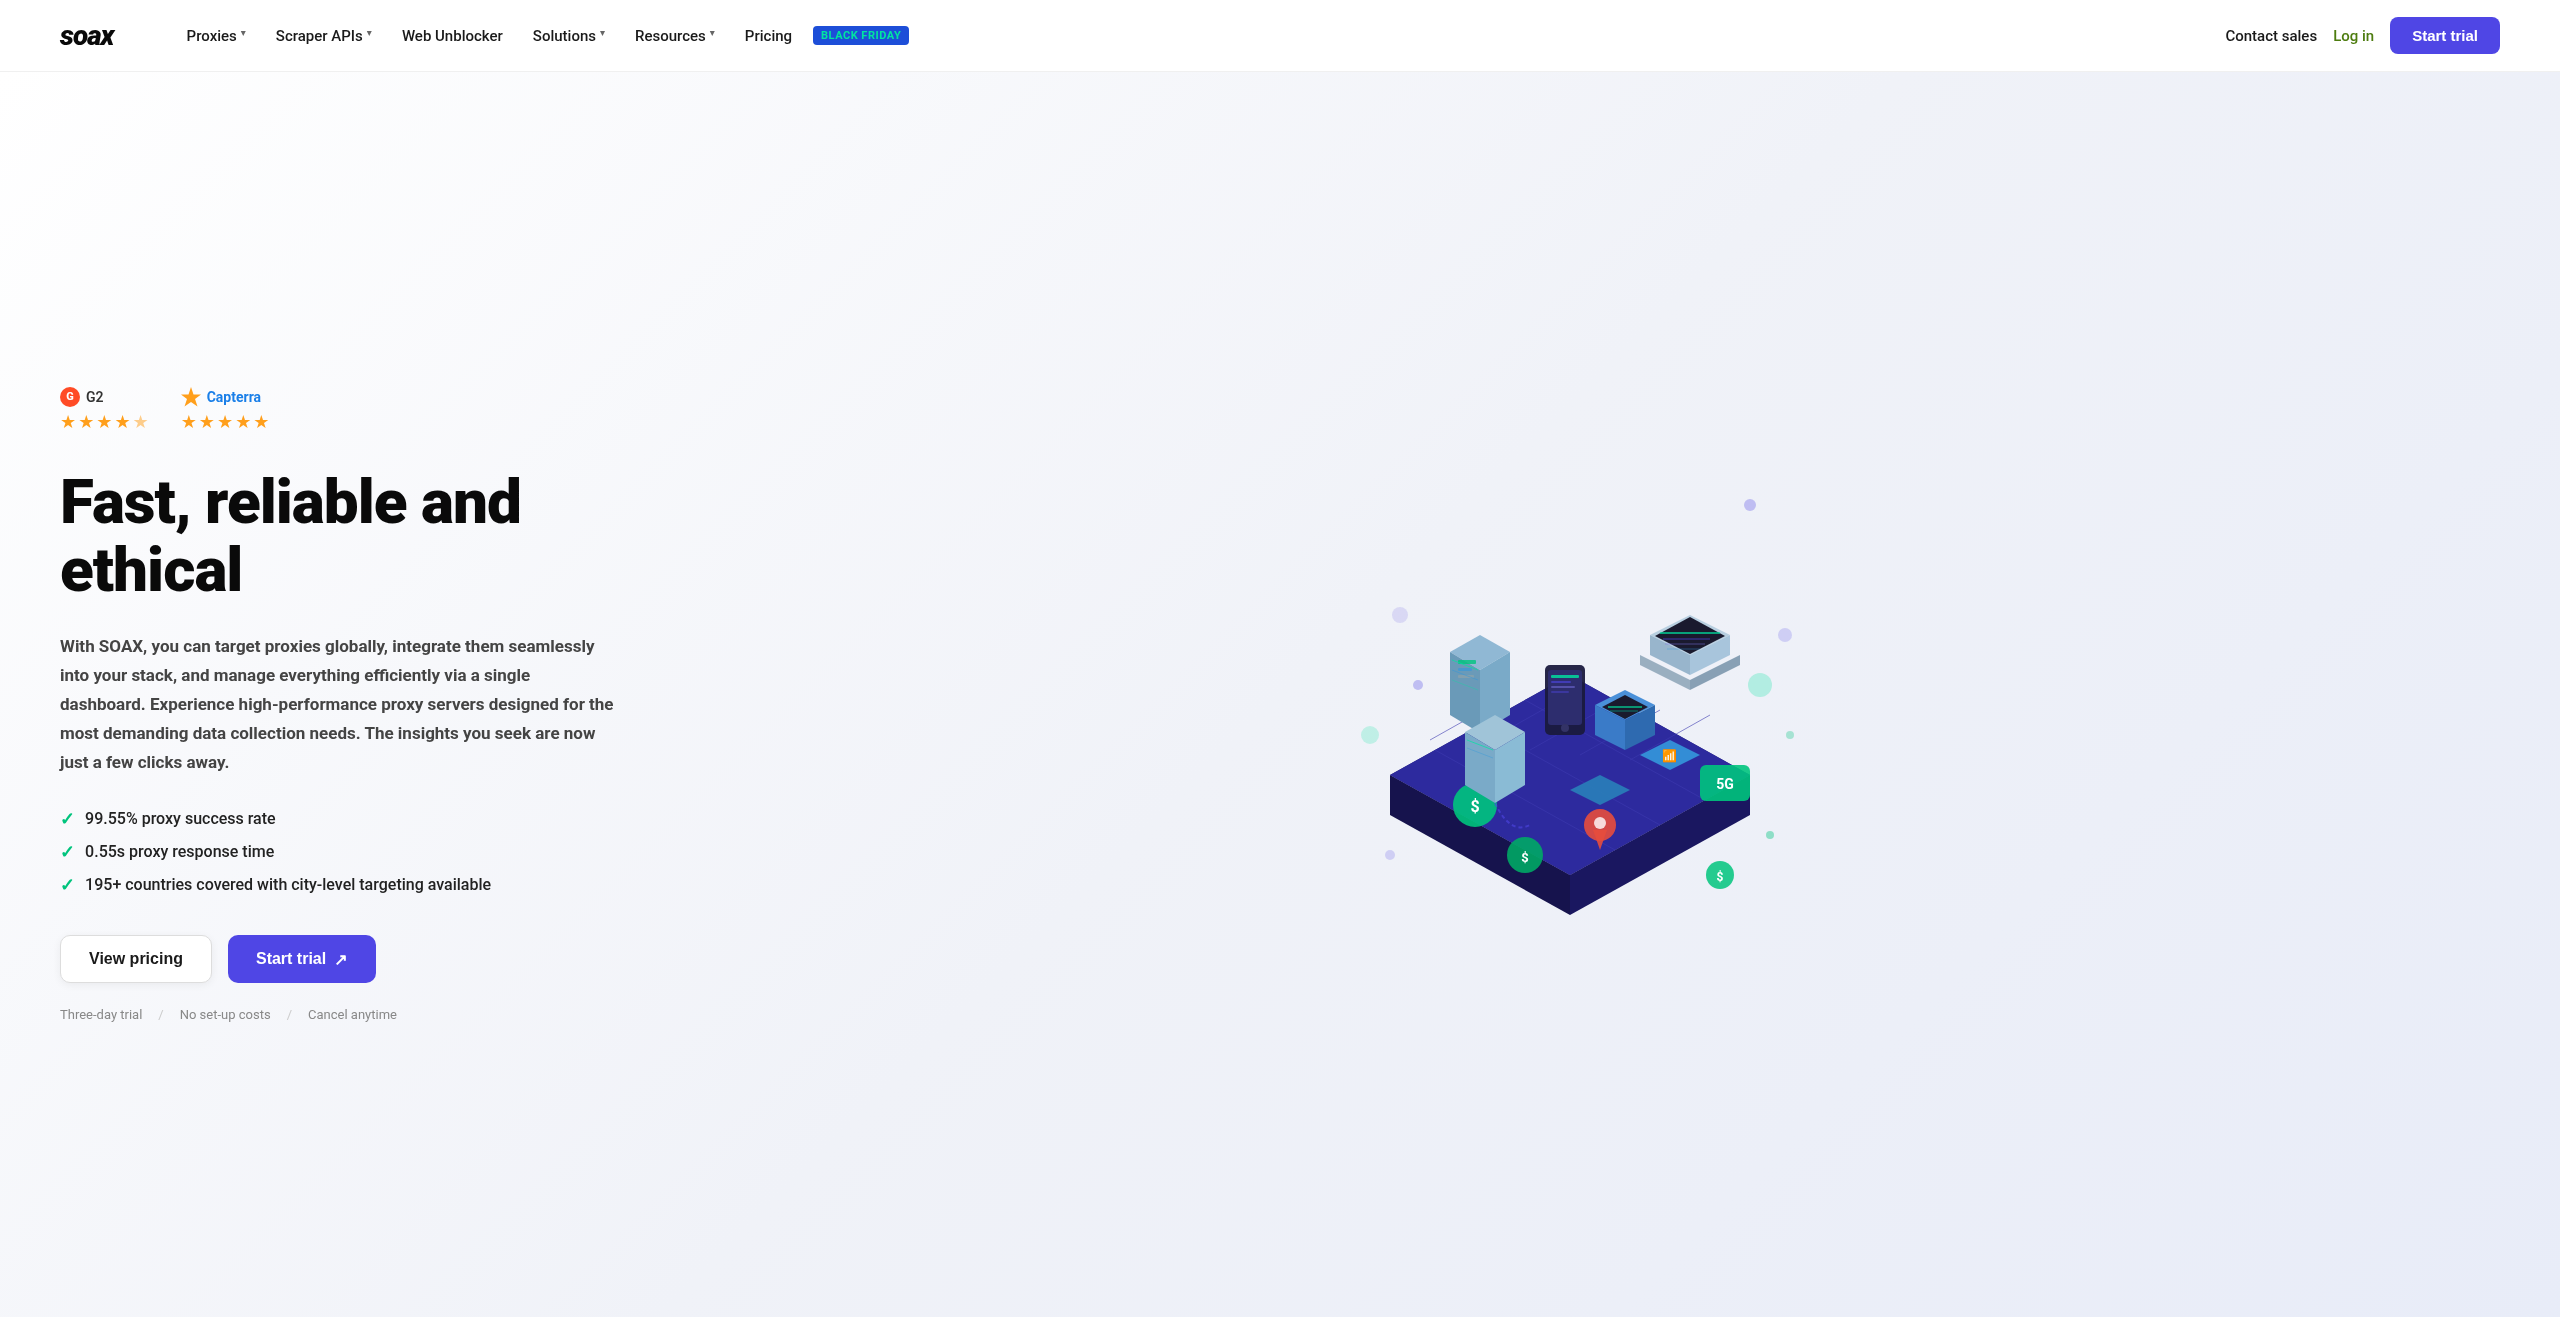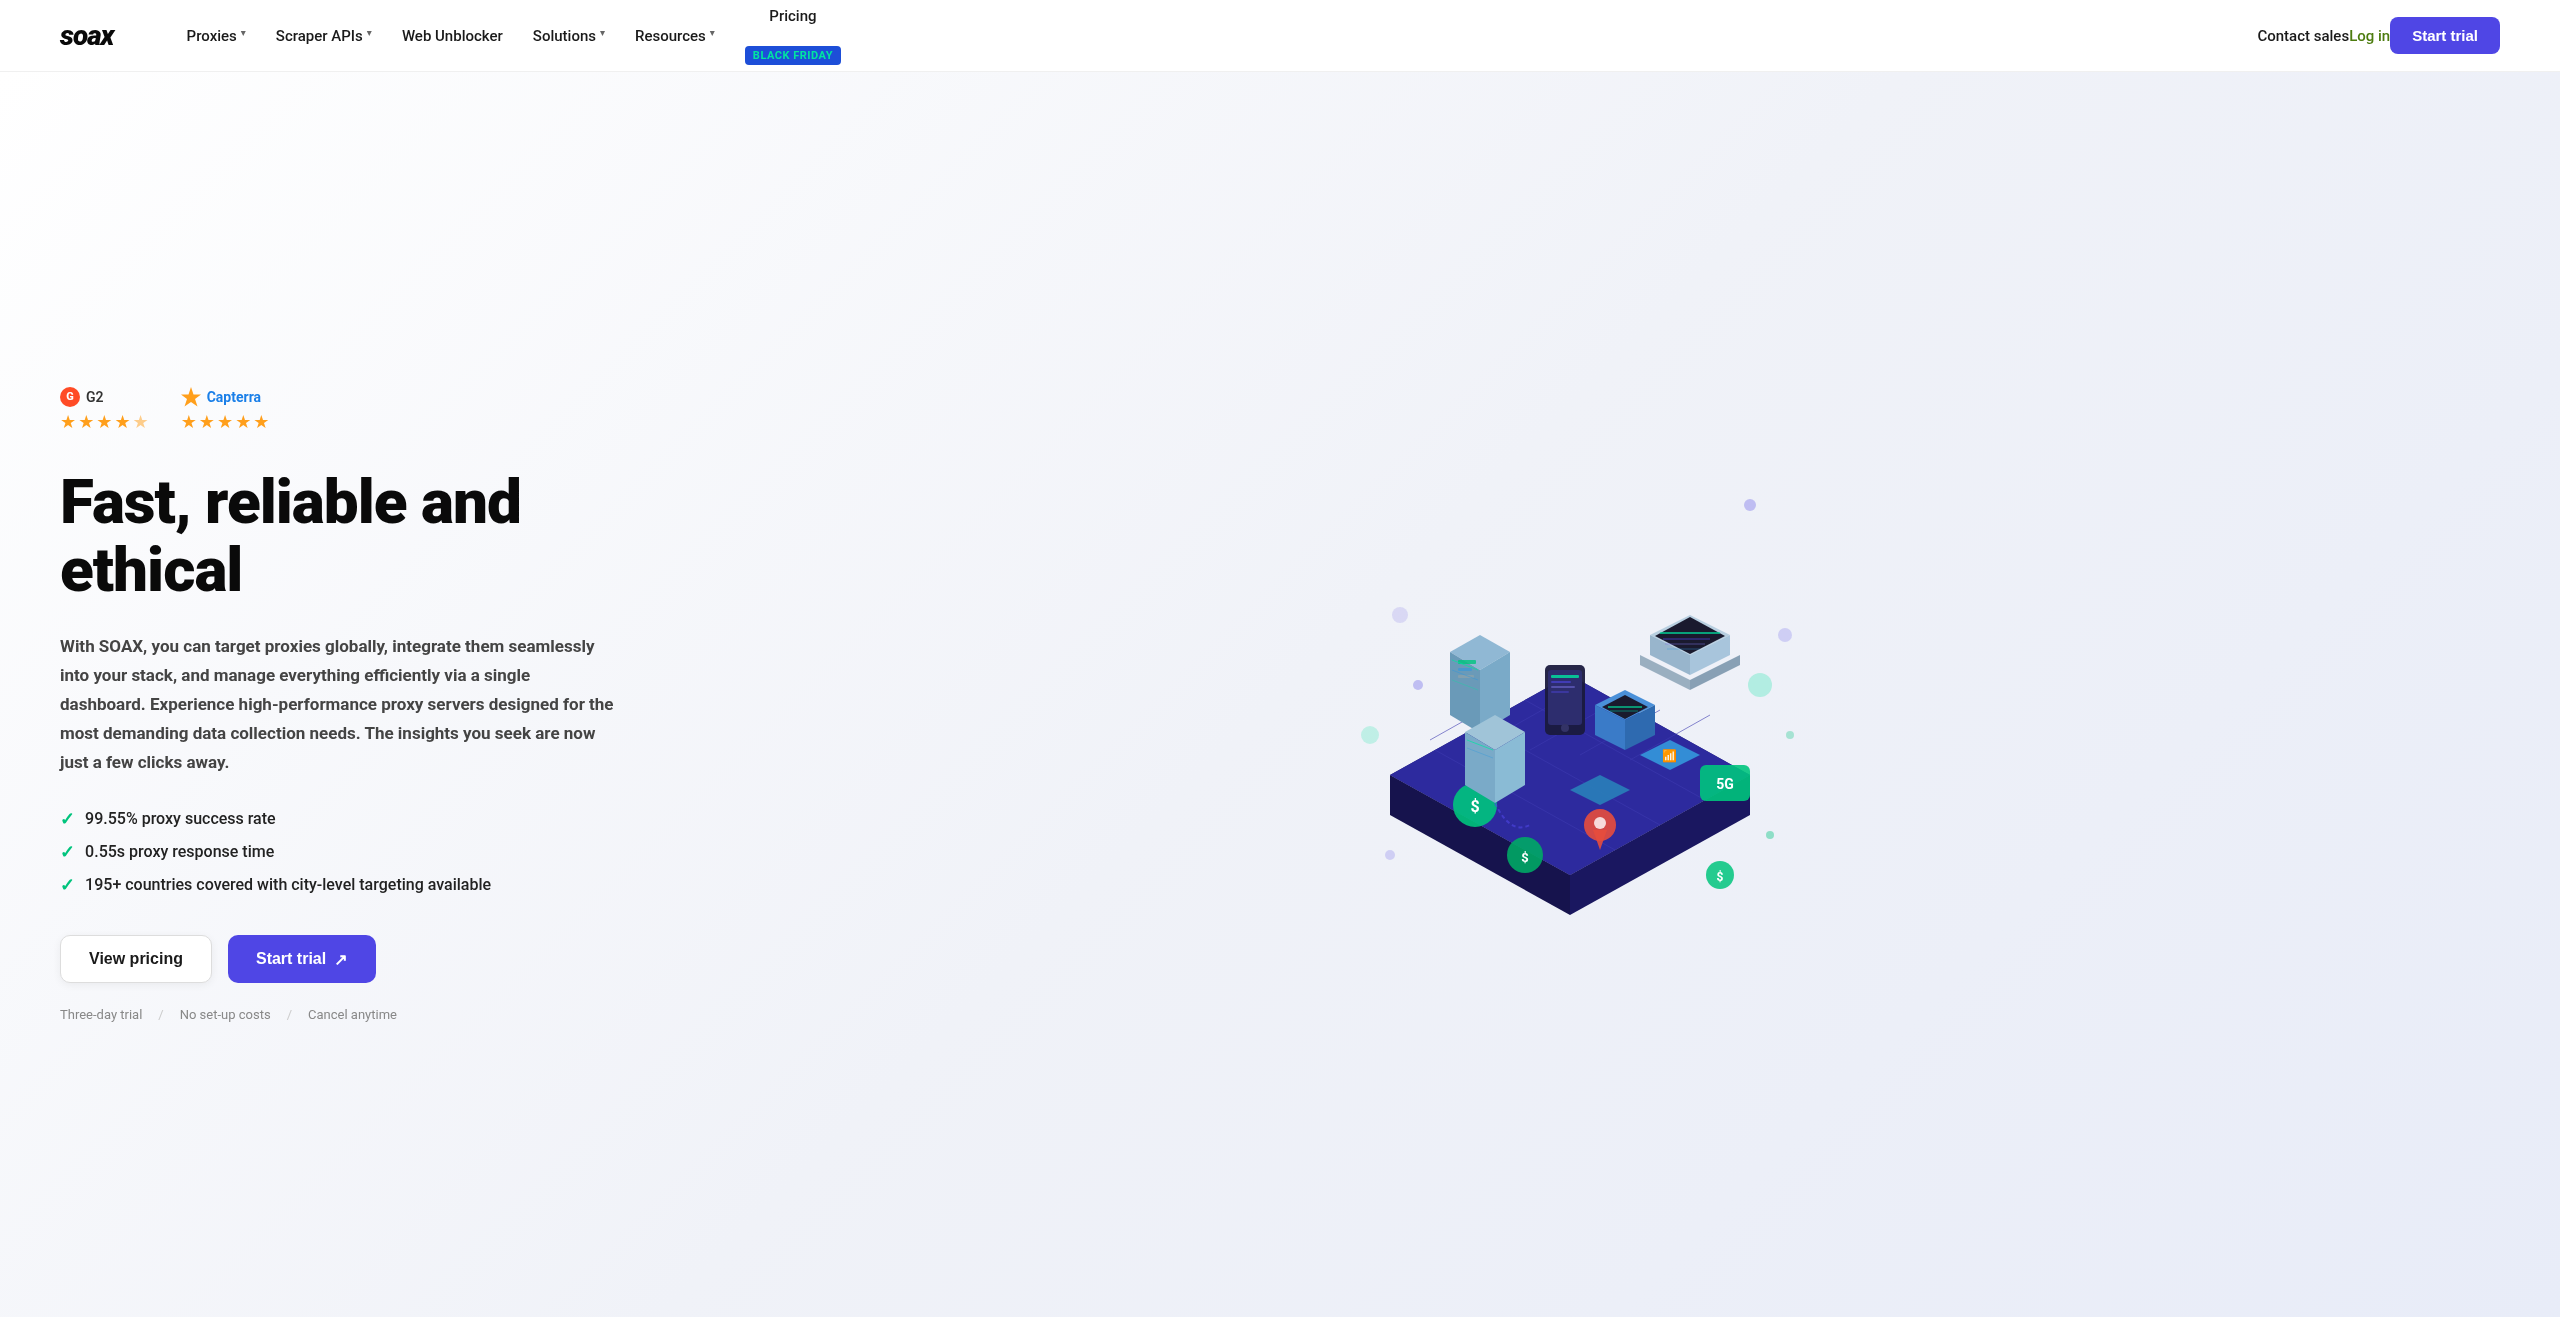--- a/index.html
+++ b/index.html
@@ -44,34 +44,34 @@
       white-space: nowrap;
     }
     .nav-item .chevron {
       font-size: 10px;
       color: #666;
     }
     .pricing-badge {
       display: flex;
       align-items: center;
       gap: 21px;
-      flex-direction: column;
     }
     .black-friday-badge {
       background: #1d4ed8;
       color: #00e5a0;
       font-size: 11px;
       font-weight: 700;
       padding: 3px 8px;
       border-radius: 4px;
       letter-spacing: 0.5px;
     }
     .nav-right {
       display: flex;
       align-items: center;
+      gap: 16px;
     }
     .contact-sales {
       font-size: 15px;
       color: #1a1a1a;
       cursor: pointer;
       font-weight: 500;
     }
     .login-btn {
       font-size: 15px;
       color: #4d7c0f;

